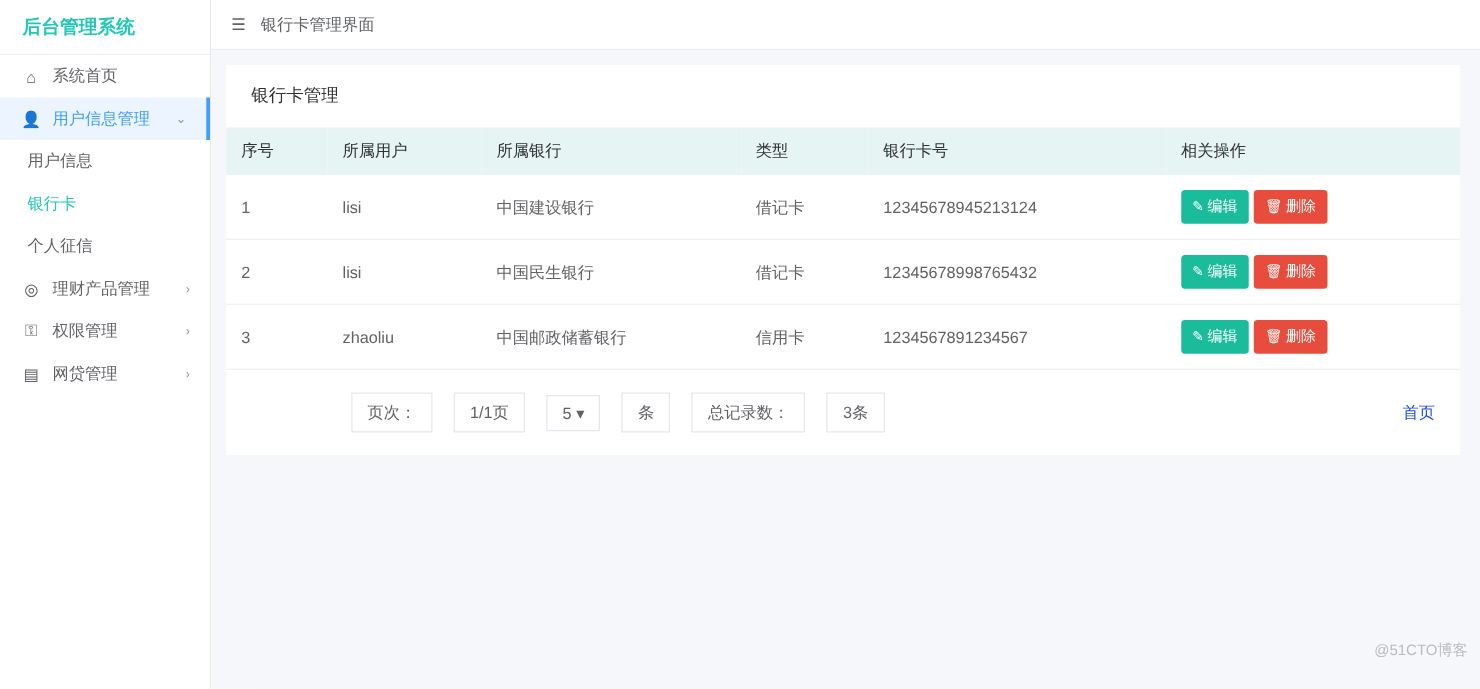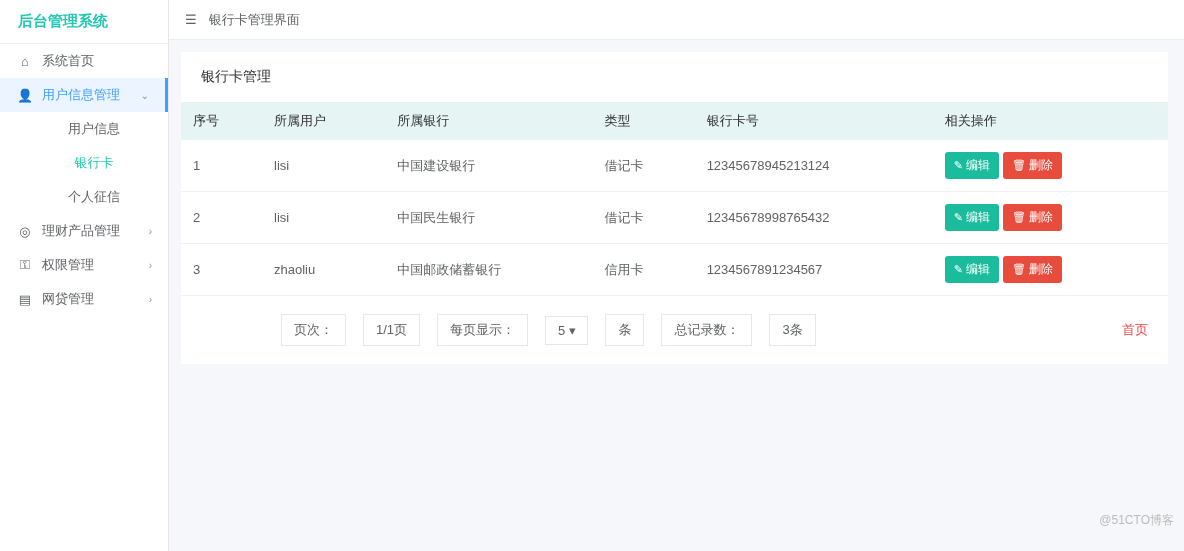--- a/index.html
+++ b/index.html
@@ -8,21 +8,21 @@
 .app { display: flex; height: 100vh; }
 
 
 .sidebar { width: 169px; background: #fff; border-right: 1px solid #e6e6e6; display: flex; flex-direction: column; }
 .logo { padding: 12px 18px; font-size: 15px; font-weight: bold; color: #20c9b3; border-bottom: 1px solid #f0f0f0; }
 .menu { flex: 1; }
 .menu-item { display: flex; align-items: center; padding: 0 16px; height: 34px; cursor: pointer; color: #606266; position: relative; }
 .menu-item.active { background: #ecf5ff; color: #409eff; border-right: 3px solid #409eff; }
 .menu-item .icon { width: 18px; display: inline-flex; align-items: center; justify-content: center; margin-right: 8px; font-size: 13px; }
 .menu-item .arrow { margin-left: auto; font-size: 10px; color: #909399; }
-.submenu .menu-item { padding-left: 36px; justify-content: center; }
+.submenu .menu-item { padding-left: 22px; }
 .submenu .menu-item.active-link { color: #20c9b3; background: transparent; border-right: none; }
 
 
 .main { flex: 1; display: flex; flex-direction: column; background: #f5f7fa; }
 .topbar { height: 40px; background: #fff; display: flex; align-items: center; padding: 0 16px; border-bottom: 1px solid #eee; color: #606266; }
 .topbar .hamburger { margin-right: 12px; cursor: pointer; }
 
 
 .content { padding: 12px 16px 0 12px; }
 .card { background: #fff; }
@@ -34,21 +34,21 @@
 .table tbody td { padding: 12px; border-bottom: 1px solid #f0f0f0; color: #606266; }
 .btn { display: inline-flex; align-items: center; border: none; border-radius: 3px; padding: 5px 9px; font-size: 12px; color: #fff; cursor: pointer; margin-right: 4px; }
 .btn-edit { background: #1abc9c; }
 .btn-delete { background: #e74c3c; }
 .btn .bicon { margin-right: 3px; font-size: 11px; }
 
 
 .pagination { display: flex; align-items: center; padding: 18px 20px; gap: 18px; }
 .pbox { border: 1px solid #e4e7ed; padding: 6px 12px; font-size: 13px; color: #606266; background: #fff; margin-left: -1px; }
 .pbox:first-child { margin-left: 80px; }
-.page-first { margin-left: auto; color: #ef4444; font-size: 13px; }
+.page-first { margin-left: auto; color: #1d4ed8; font-size: 13px; }
 
 .watermark { position: fixed; right: 10px; bottom: 22px; color: #bbb; font-size: 12px; }
 </style>
 </head>
 <body>
 
 <div class="app">
   <aside class="sidebar">
     <div class="logo">后台管理系统</div>
     <nav class="menu">
@@ -135,21 +135,20 @@
                 <td>信用卡</td>
                 <td>1234567891234567</td>
                 <td><button class="btn btn-edit"><span class="bicon">✎</span>编辑</button><button class="btn btn-delete"><span class="bicon">🗑</span>删除</button></td>
               </tr>
             </tbody>
         </table>
 
         <div class="pagination">
           <div class="pbox">页次：</div>
           <div class="pbox">1/1页</div>
-          <div class="pbox">每页显示：</div>
           <div class="pbox">
             <span>5</span>
             <span> ▾</span>
           </div>
           <div class="pbox">条</div>
           <div class="pbox">总记录数：</div>
           <div class="pbox">3条</div>
           <div class="page-first">首页</div>
         </div>
       </div>

